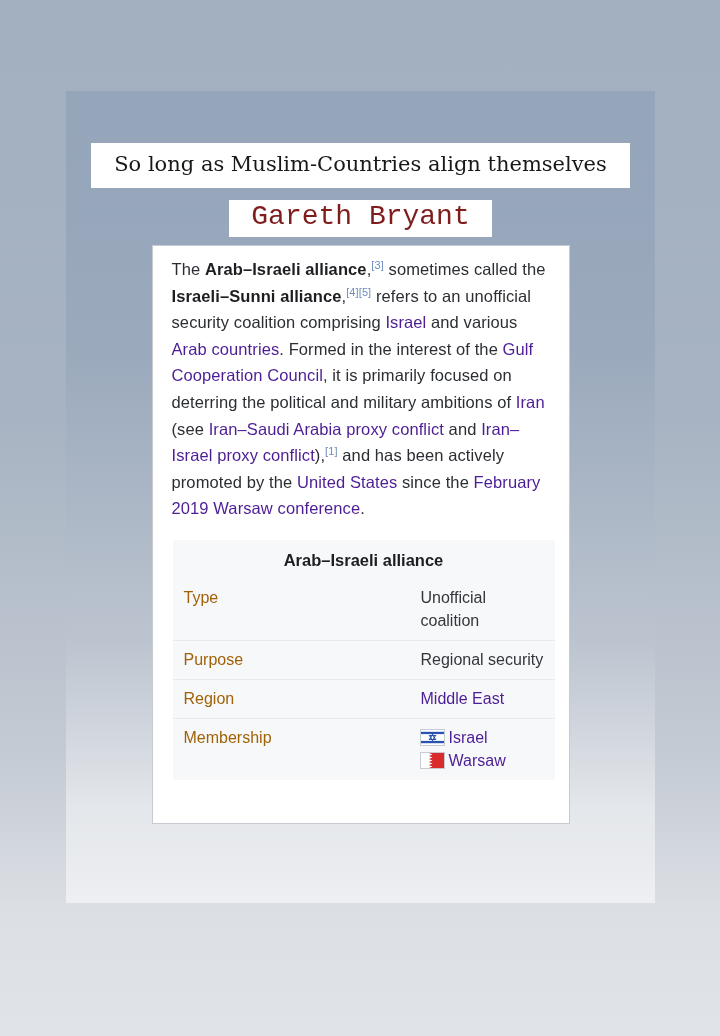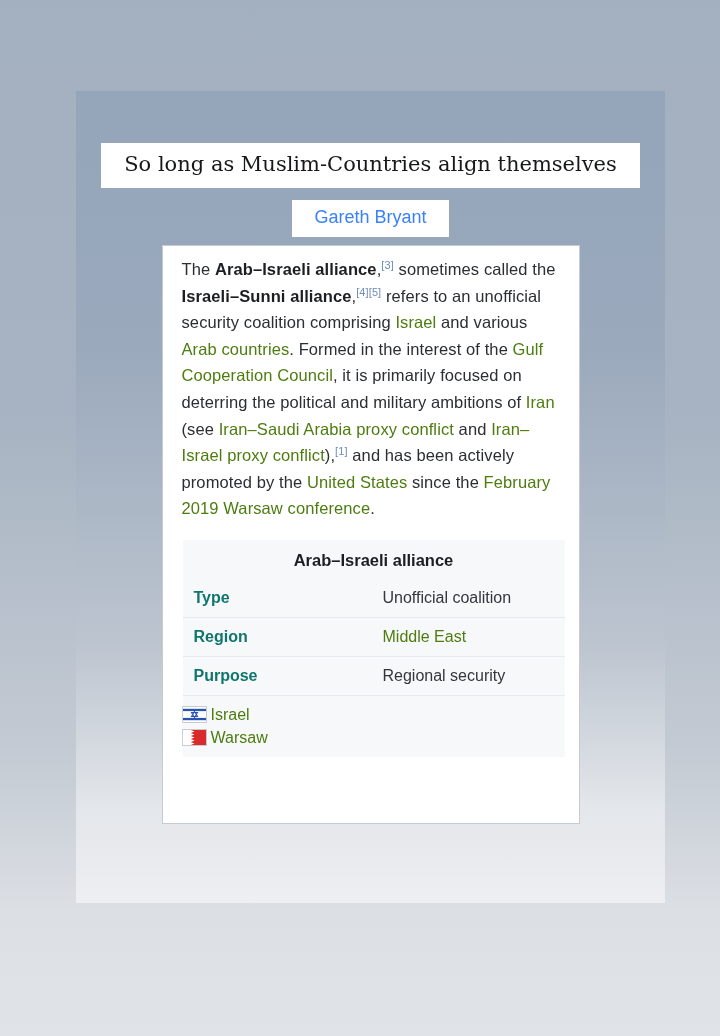--- a/index.html
+++ b/index.html
@@ -3,61 +3,61 @@
 <meta charset="utf-8">
 <style>
   * { margin:0; padding:0; box-sizing:border-box; }
   html,body { width:720px; height:1036px; overflow:hidden; }
   body {
     font-family:"Liberation Sans", sans-serif;
     background:linear-gradient(180deg,#a3b0c0 0%,#a7b3c2 40%,#c3cad3 72%,#dcdfe4 88%,#e0e3e7 100%);
     position:relative;
   }
   .inner-card {
-    position:absolute; left:76px; top:91px; width:589px; height:812px;
+    position:absolute; left:66px; top:91px; width:589px; height:812px;
     background:linear-gradient(180deg,#95a5ba 0%,#9aa9bc 32%,#bcc4cf 68%,#e3e6ea 88%,#edeff2 100%);
   }
   .quote-box {
     display:table; margin:52px auto 0; background:#ffffff; padding:7px 23px 9px;
   }
   .quote-line {
     font-family:"DejaVu Serif","Liberation Serif",serif;
     font-size:21px; line-height:29px; color:#17181a; text-align:center; white-space:nowrap;
   }
   .attr-box {
     display:table; margin:12px auto 0; background:#ffffff; padding:4px 22px 7px;
   }
   .attr-text {
-    font-family:Liberation Sans, sans-serif;
-    font-size:18px; line-height:26px; color:#3b82f6; white-space:nowrap;
+    font-family:Liberation Mono, monospace;
+    font-size:28px; line-height:26px; color:#7f1d1d; white-space:nowrap;
   }
   .wiki-card {
     margin:8px auto 0; width:418px; height:579px; background:#ffffff;
     border:1px solid #c6cbd1; overflow:hidden;
   }
   .wiki-paragraph {
     margin:10px 19px 0 19px; font-size:16.5px; line-height:26.6px;
     color:#2b2e33; letter-spacing:0.1px;
   }
   .wiki-paragraph b { color:#1c1e21; }
-  .wlink { color:#4d7c0f; text-decoration:none; cursor:pointer; }
+  .wlink { color:#4c1d95; text-decoration:none; cursor:pointer; }
   sup.suplink { color:#6d8cbf; font-size:11px; line-height:0; cursor:pointer; }
   .infobox {
     margin:18px 14px 0 20px; background:#f7f8fa; font-size:16px; line-height:23px; color:#33363b;
   }
   .infobox-title {
     text-align:center; font-weight:bold; font-size:16.5px; color:#1c1e21; padding:9px 8px 7px;
   }
   .infobox-row { display:flex; padding:7px 0 8px; }
   .infobox-row + .infobox-row { border-top:1px solid #e6e9ed; }
   .infobox-label {
     flex:none; width:200px; padding-left:11px; padding-right:8px;
-    font-weight:bold; color:#0f766e;
+    font-weight:normal; color:#a16207;
   }
-  .infobox-value { flex:1; padding-right:6px; }
+  .infobox-value { flex:1; padding-right:6px;margin-left:48px; }
   .member { line-height:23px; }
   .flag {
     display:inline-block; width:23px; height:15px; margin-right:5px; vertical-align:-2px;
     box-shadow:0 0 0 1px rgba(110,122,136,0.35); background:#fff;
   }
   .flag svg { display:block; width:100%; height:100%; }
 </style>
 </head>
 <body>
 
@@ -76,30 +76,31 @@
 
     <div class="infobox">
       <div class="infobox-title">Arab–Israeli alliance</div>
 
       <div class="infobox-row">
         <div class="infobox-label">Type</div>
         <div class="infobox-value">Unofficial coalition</div>
       </div>
 
       <div class="infobox-row">
+        <div class="infobox-label">Purpose</div>
+        <div class="infobox-value">Regional security</div>
+      </div>
+
+      <div class="infobox-row">
         <div class="infobox-label">Region</div>
         <div class="infobox-value"><a class="wlink">Middle East</a></div>
       </div>
 
       <div class="infobox-row">
-        <div class="infobox-label">Purpose</div>
-        <div class="infobox-value">Regional security</div>
-      </div>
-
-      <div class="infobox-row">
+        <div class="infobox-label">Membership</div>
         <div class="infobox-value">
             <div class="member"><span class="flag"><svg viewBox="0 0 22 15" preserveAspectRatio="none">
                   <rect width="22" height="15" fill="#ffffff"></rect>
                   <rect y="1.8" width="22" height="2.3" fill="#2a52b0"></rect>
                   <rect y="10.9" width="22" height="2.3" fill="#2a52b0"></rect>
                   <path d="M11 4.6 L13.9 9.6 L8.1 9.6 Z" fill="none" stroke="#2a52b0" stroke-width="1"></path>
                   <path d="M11 10.4 L8.1 5.4 L13.9 5.4 Z" fill="none" stroke="#2a52b0" stroke-width="1"></path>
                 </svg></span><a class="wlink">Israel</a></div>
             <div class="member"><span class="flag"><svg viewBox="0 0 22 15" preserveAspectRatio="none">
                   <rect width="22" height="15" fill="#d92b2b"></rect>

